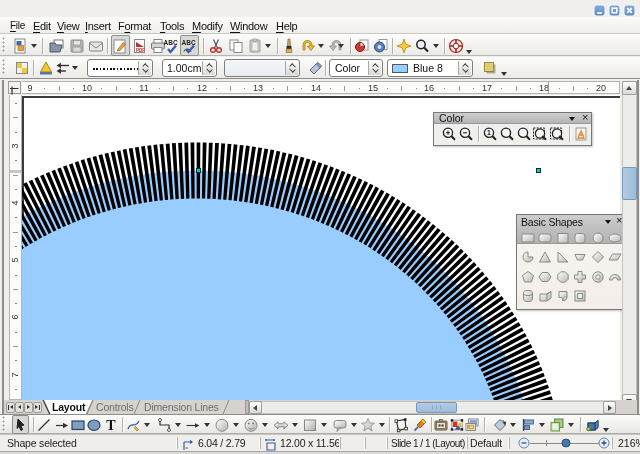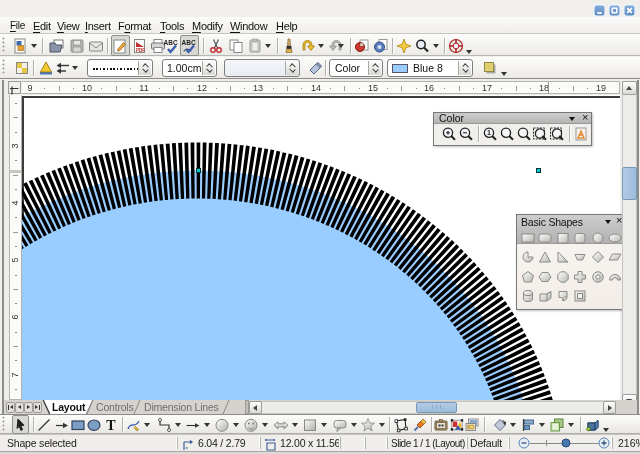--- a/index.html
+++ b/index.html
@@ -263,21 +263,21 @@
 <span class="abs" style="left:459px;top:85.5px;width:1px;height:5px;background:#999"></span>
 <span class="abs" style="left:473px;top:87.5px;width:1px;height:1.5px;background:#888"></span>
 <span class="num" style="left:481px;top:82.5px;width:12px;text-align:center">17</span>
 <span class="abs" style="left:501px;top:87.5px;width:1px;height:1.5px;background:#888"></span>
 <span class="abs" style="left:516px;top:85.5px;width:1px;height:5px;background:#999"></span>
 <span class="abs" style="left:530px;top:87.5px;width:1px;height:1.5px;background:#888"></span>
 <span class="num" style="left:538px;top:82.5px;width:12px;text-align:center">18</span>
 <span class="abs" style="left:559px;top:87.5px;width:1px;height:1.5px;background:#888"></span>
 <span class="abs" style="left:573px;top:85.5px;width:1px;height:5px;background:#999"></span>
 <span class="abs" style="left:587px;top:87.5px;width:1px;height:1.5px;background:#888"></span>
-<span class="num" style="left:595px;top:82.5px;width:12px;text-align:center">19</span>
+<span class="num" style="left:595px;top:82.5px;width:12px;text-align:center">20</span>
 <span class="abs" style="left:548px;top:82px;width:1px;height:12px;background:#999"></span>
 <div class="abs" style="left:9px;top:95px;width:13px;height:305px;background:#fbfbfa;border:1px solid #b5b3af;border-top:none"></div>
 <span class="num" style="left:10.5px;top:140px;width:10px;height:12px;text-align:center;transform:rotate(-90deg)">3</span>
 <span class="num" style="left:10.5px;top:197px;width:10px;height:12px;text-align:center;transform:rotate(-90deg)">4</span>
 <span class="num" style="left:10.5px;top:254px;width:10px;height:12px;text-align:center;transform:rotate(-90deg)">5</span>
 <span class="num" style="left:10.5px;top:311px;width:10px;height:12px;text-align:center;transform:rotate(-90deg)">6</span>
 <span class="num" style="left:10.5px;top:369px;width:10px;height:12px;text-align:center;transform:rotate(-90deg)">7</span>
 <span class="abs" style="left:15px;top:103px;width:1.5px;height:1px;background:#888"></span>
 <span class="abs" style="left:13px;top:117px;width:5px;height:1px;background:#999"></span>
 <span class="abs" style="left:15px;top:132px;width:1.5px;height:1px;background:#888"></span>

